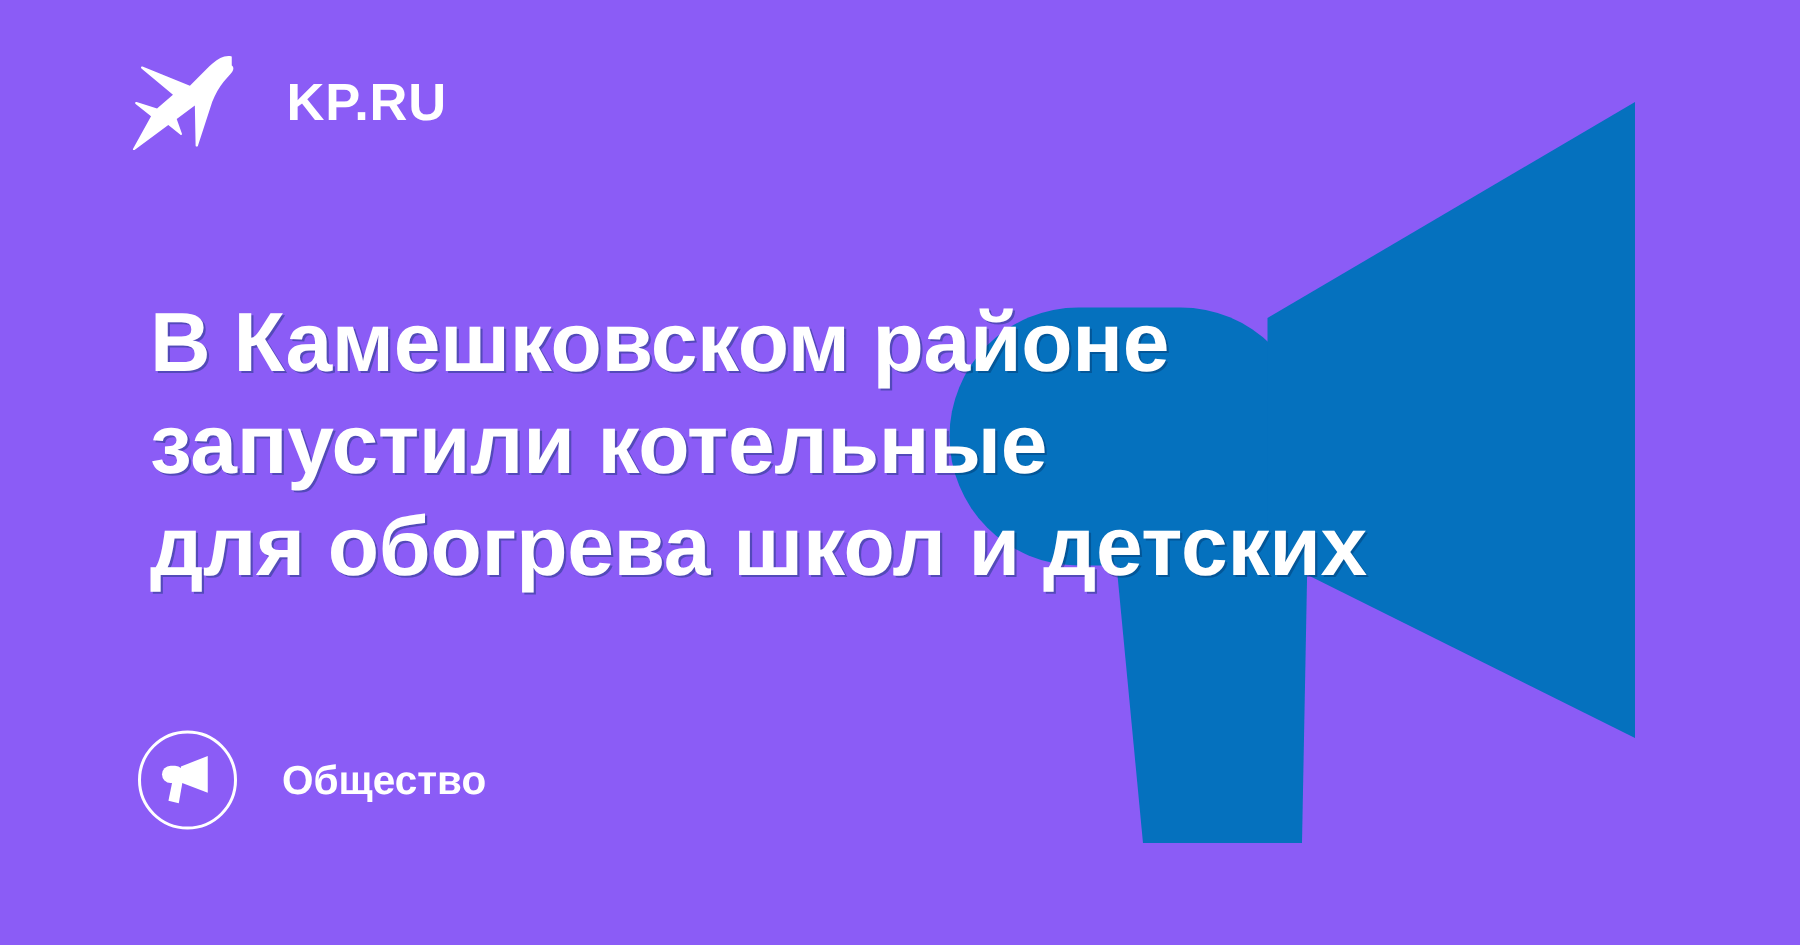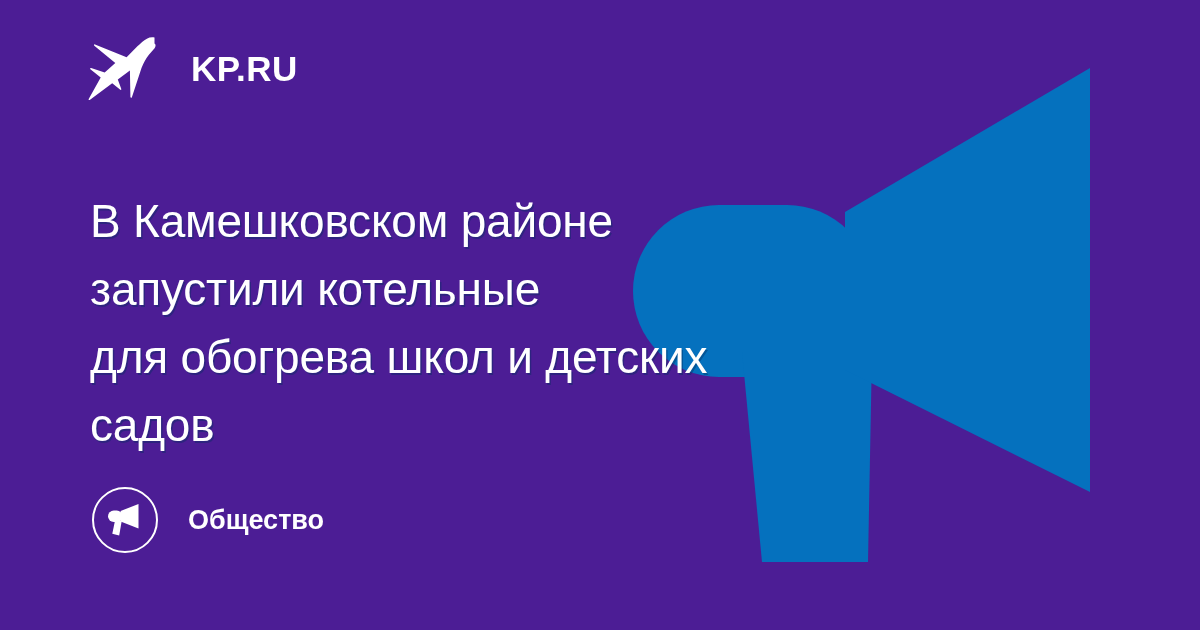--- a/index.html
+++ b/index.html
@@ -6,21 +6,21 @@
   html, body {
     margin: 0;
     padding: 0;
     background: #ffffff;
   }
   #card {
     position: relative;
     width: 1200px;
     height: 630px;
     overflow: hidden;
-    background: #4c1d95;
+    background: #8b5cf6;
     font-family: "Liberation Sans", "DejaVu Sans", sans-serif;
     -webkit-font-smoothing: antialiased;
   }
 
   
   #watermark {
     position: absolute;
     inset: 0;
     width: 1200px;
     height: 630px;
@@ -48,26 +48,26 @@
     font-size: 35px;
     font-weight: 700;
     letter-spacing: 0.5px;
     line-height: 1;
     white-space: nowrap;
   }
 
   
   #headline {
     position: absolute;
-    left: 90px;
+    left: 100px;
     top: 156px;
     width: 900px;
     color: #ffffff;
-    font-size: 46px;
-    font-weight: 400;
+    font-size: 56px;
+    font-weight: 700;
     line-height: 68px;
     letter-spacing: -0.2px;
     text-shadow: 1.5px 1.5px 0 rgba(0, 48, 95, 0.40);
   }
   #headline .line { display: block; white-space: nowrap; }
 
   
   #badge {
     position: absolute;
     left: 92px;
@@ -117,21 +117,20 @@
     <svg id="bird" viewBox="0 0 70 64" xmlns="http://www.w3.org/2000/svg" aria-hidden="true">
       <path fill="#ffffff" d="M66.5 1.6c-2.4-.6-5.1-.2-7.6 1.1-3.4 1.8-6.3 4.6-9.5 7.6L38.6 21.2 7.0 8.4c-.8-.3-1.4.7-.7 1.3l21.0 17.4-10.6 9.3L3.1 32.0c-.8-.3-1.4.8-.7 1.3l10.3 8.2-12.0 21.6c-.4.7.4 1.4 1.0.9l22.5-16.7 8.1 6.5c.5.4 1.2-.1 1.0-.7l-3.5-9.7 12.1-9.0.5 26.6c0 .9 1.2 1.1 1.5.3l9.6-29.4c2.1-5.2 4.5-9.6 7.6-13.4 2.2-2.6 4.2-4.6 5.5-6.3 1.3-1.8 1.3-3.9-.1-4.6z"></path>
     </svg>
     <div id="brand">KP.RU</div>
   </div>
 
   <h1 id="headline">
     <span class="line">В Камешковском районе</span>
     <span class="line">запустили котельные</span>
     <span class="line">для обогрева школ и детских</span>
-    <span class="line">садов</span>
   </h1>
 
   <div id="badge">
     <span id="badge-circle">
       <svg width="36" height="34" viewBox="0 0 36 34" xmlns="http://www.w3.org/2000/svg" aria-hidden="true">
         <g fill="#ffffff">
           <rect x="1" y="7.5" width="14.5" height="11.5" rx="5.75" ry="5.75"></rect>
           <path d="M8.0 17.5 L14.8 17.5 L12.2 32.5 L5.3 30.8 Z"></path>
           <path d="M13.6 8.0 L31.5 1.0 L31.5 25.5 L13.6 18.6 Z"></path>
         </g>

